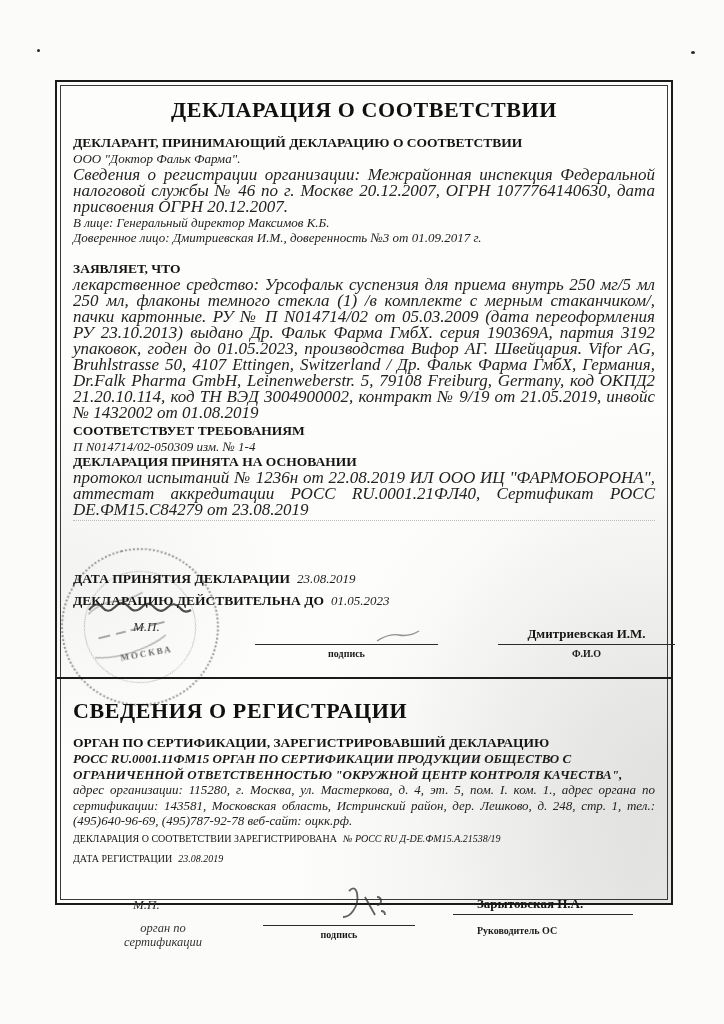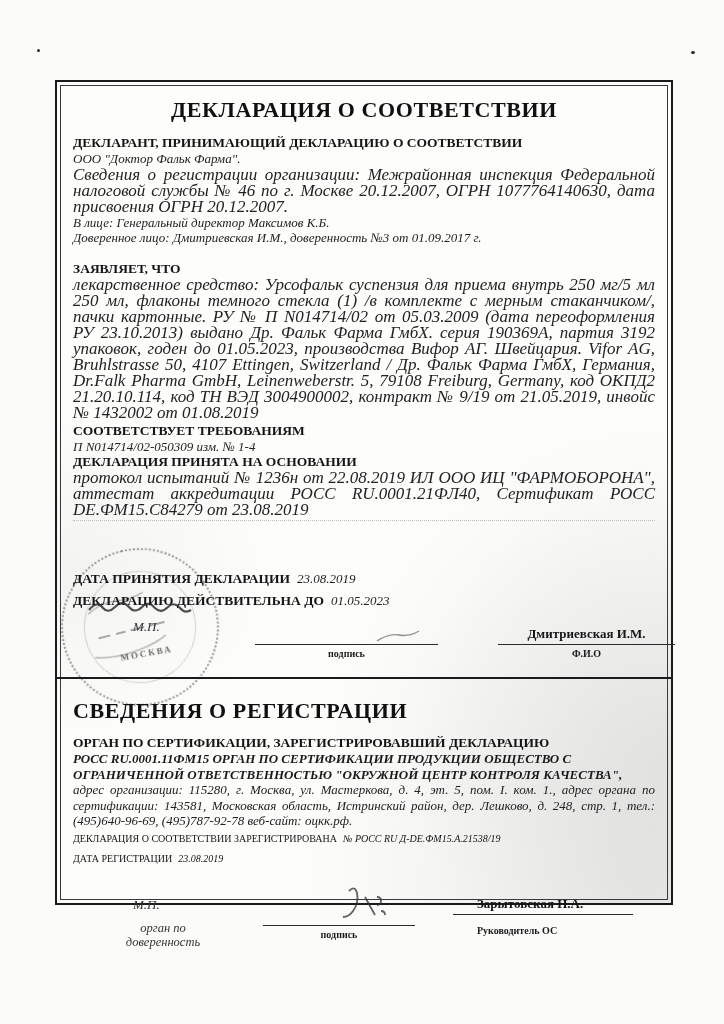--- a/index.html
+++ b/index.html
@@ -143,21 +143,21 @@
       <span>ДЕКЛАРАЦИЯ О СООТВЕТСТВИИ ЗАРЕГИСТРИРОВАНА</span><span class="num">№ РОСС RU Д-DE.ФМ15.А.21538/19</span>
     </div>
     <div class="reg-line">
       <span>ДАТА РЕГИСТРАЦИИ</span><span class="num">23.08.2019</span>
     </div>
 
     <div class="sig-row2">
       <div class="mp" style="left:60px;top:2px;">М.П.</div>
       <div class="org-cap" style="left:30px;top:26px;width:120px;">
         <div>орган по</div>
-        <div>доверенность</div>
+        <div>сертификации</div>
       </div>
       <svg class="sigmark" style="left:258px;top:-12px;" width="64" height="46" viewBox="0 0 64 46">
         <path d="M18 8 q6 -6 8 2 q2 10 -4 18 q-4 6 -10 6 m22 -20 l10 18 m2 -18 q4 0 4 4 q0 4 -4 4 m4 6 q4 0 4 4" stroke="rgba(45,45,45,.75)" stroke-width="1.8" fill="none"></path>
       </svg>
       <div class="sigline" style="left:190px;top:30px;width:152px;"></div>
       <div class="caption" style="left:190px;top:34px;width:152px;">подпись</div>
       <div class="name-over" style="left:392px;top:1px;width:165px;text-align:left;padding-left:12px;">Зарытовская Н.А.</div>
       <div class="sigline" style="left:380px;top:19px;width:180px;"></div>
       <div class="caption" style="left:392px;top:30px;width:165px;text-align:left;padding-left:12px;">Руководитель ОС</div>
     </div>

